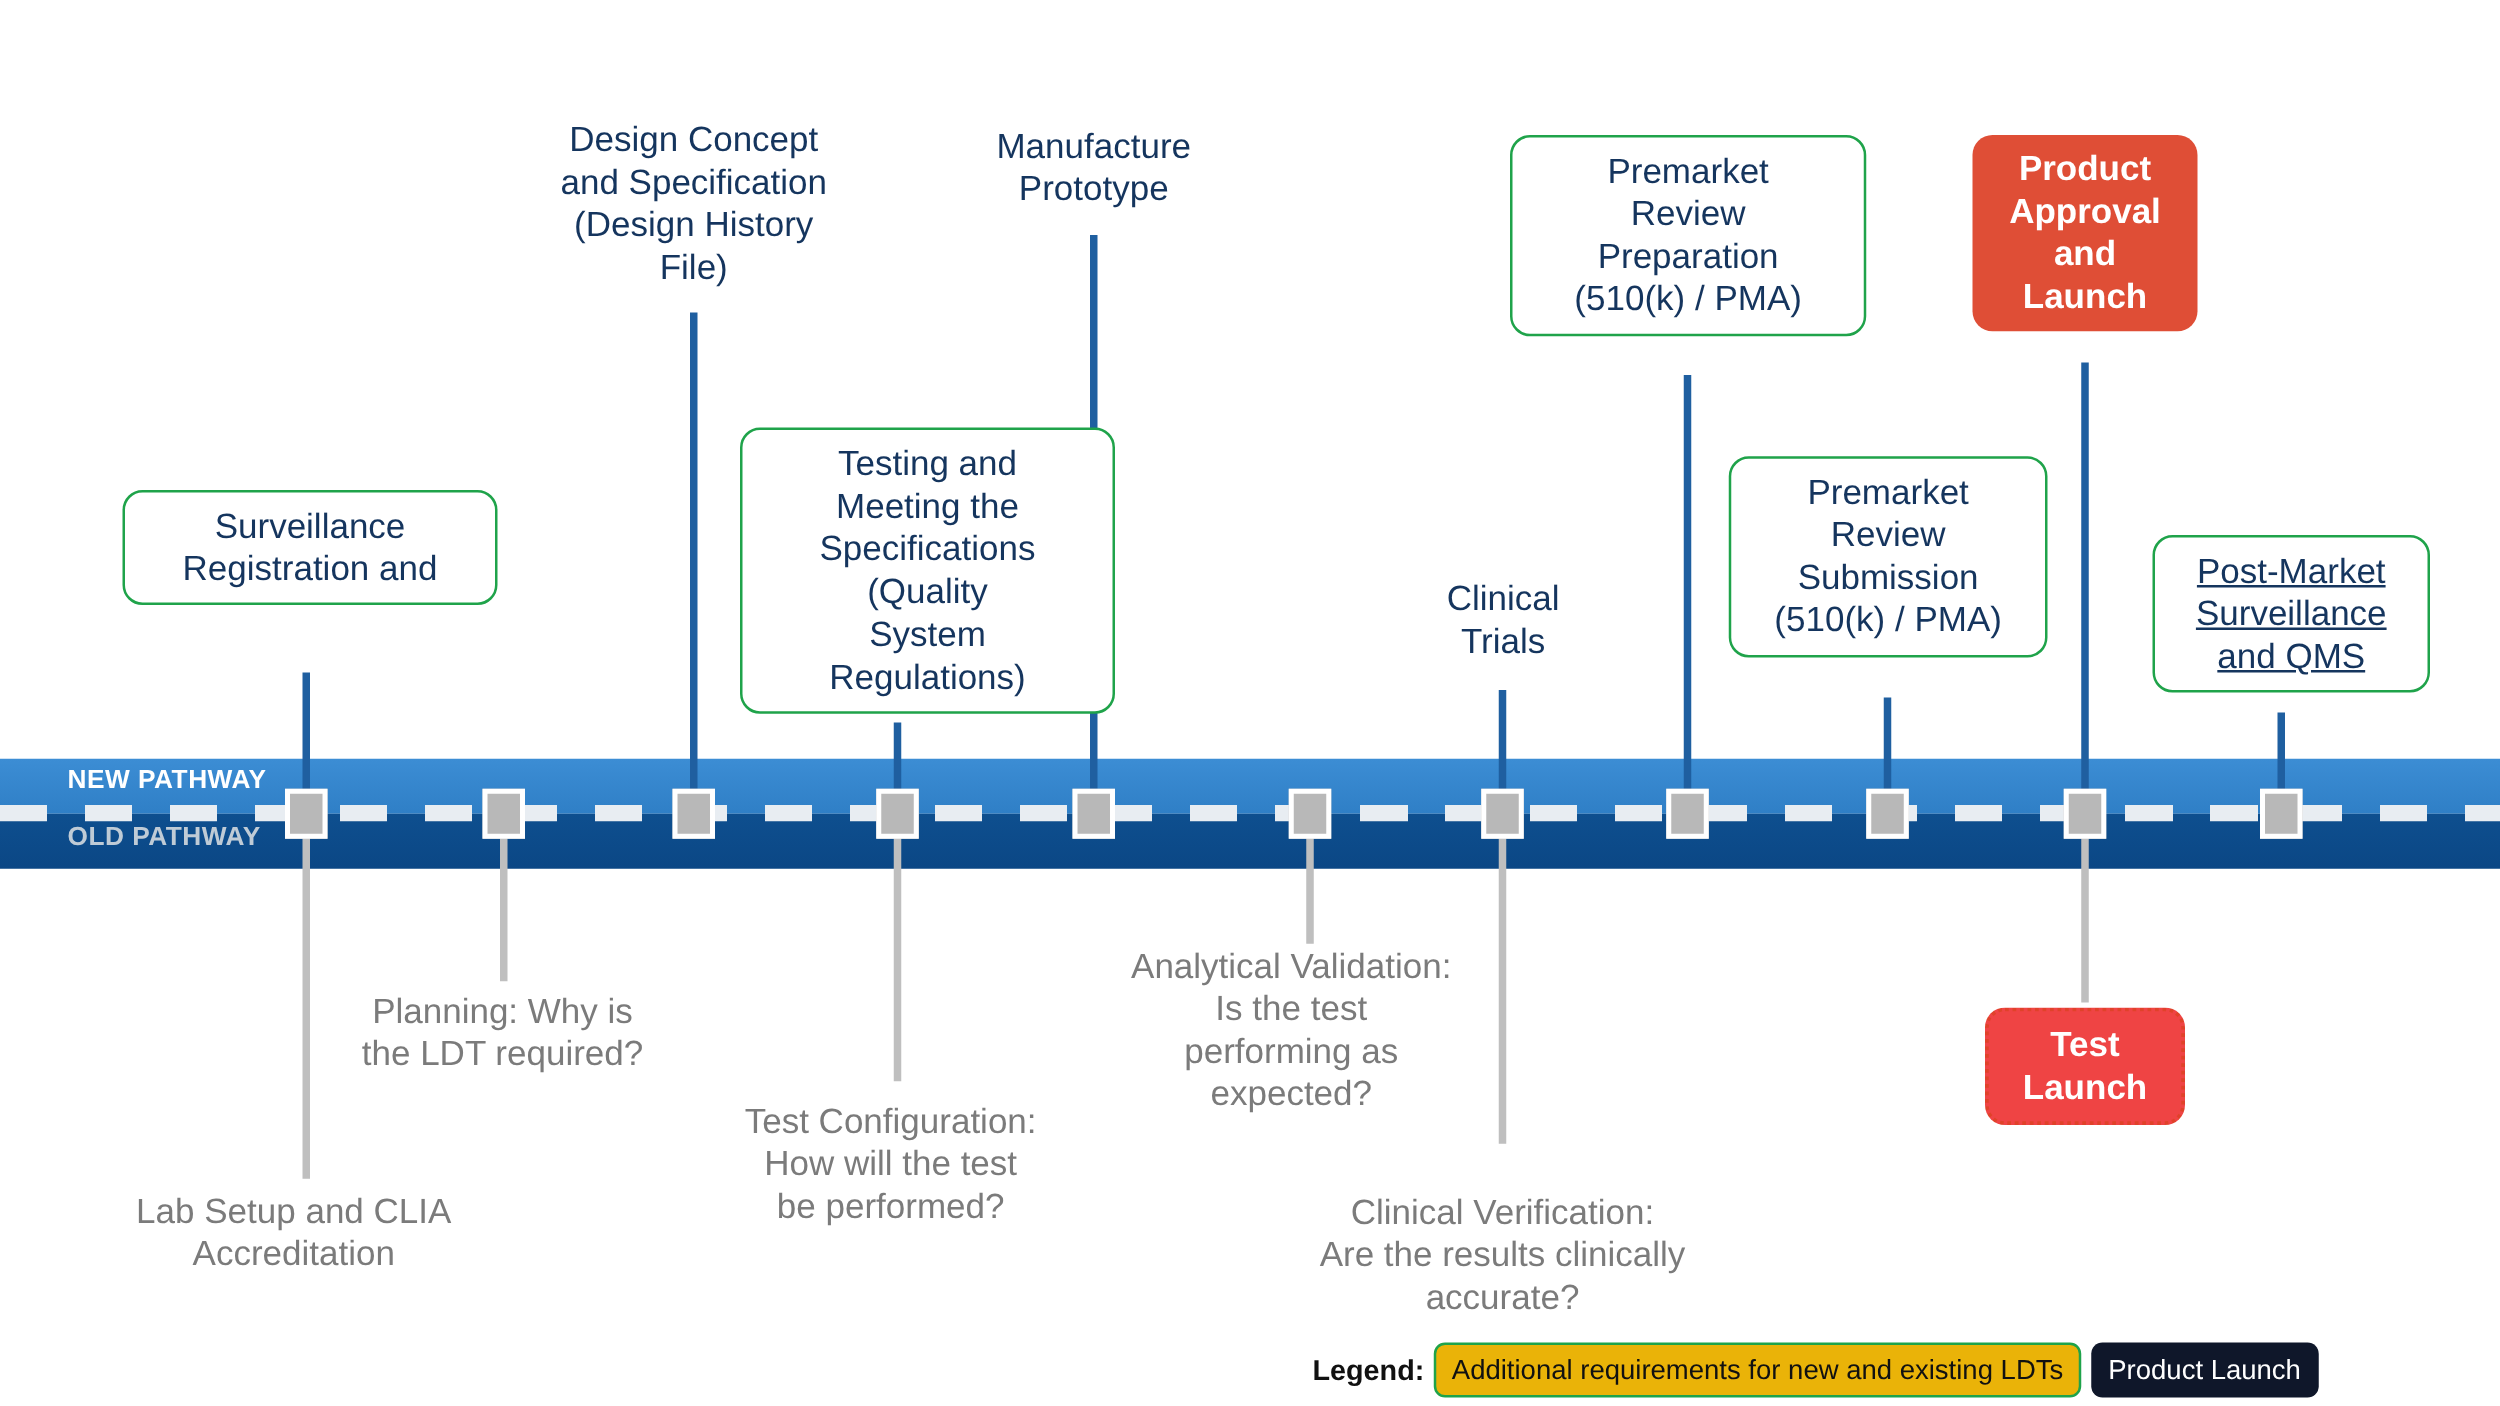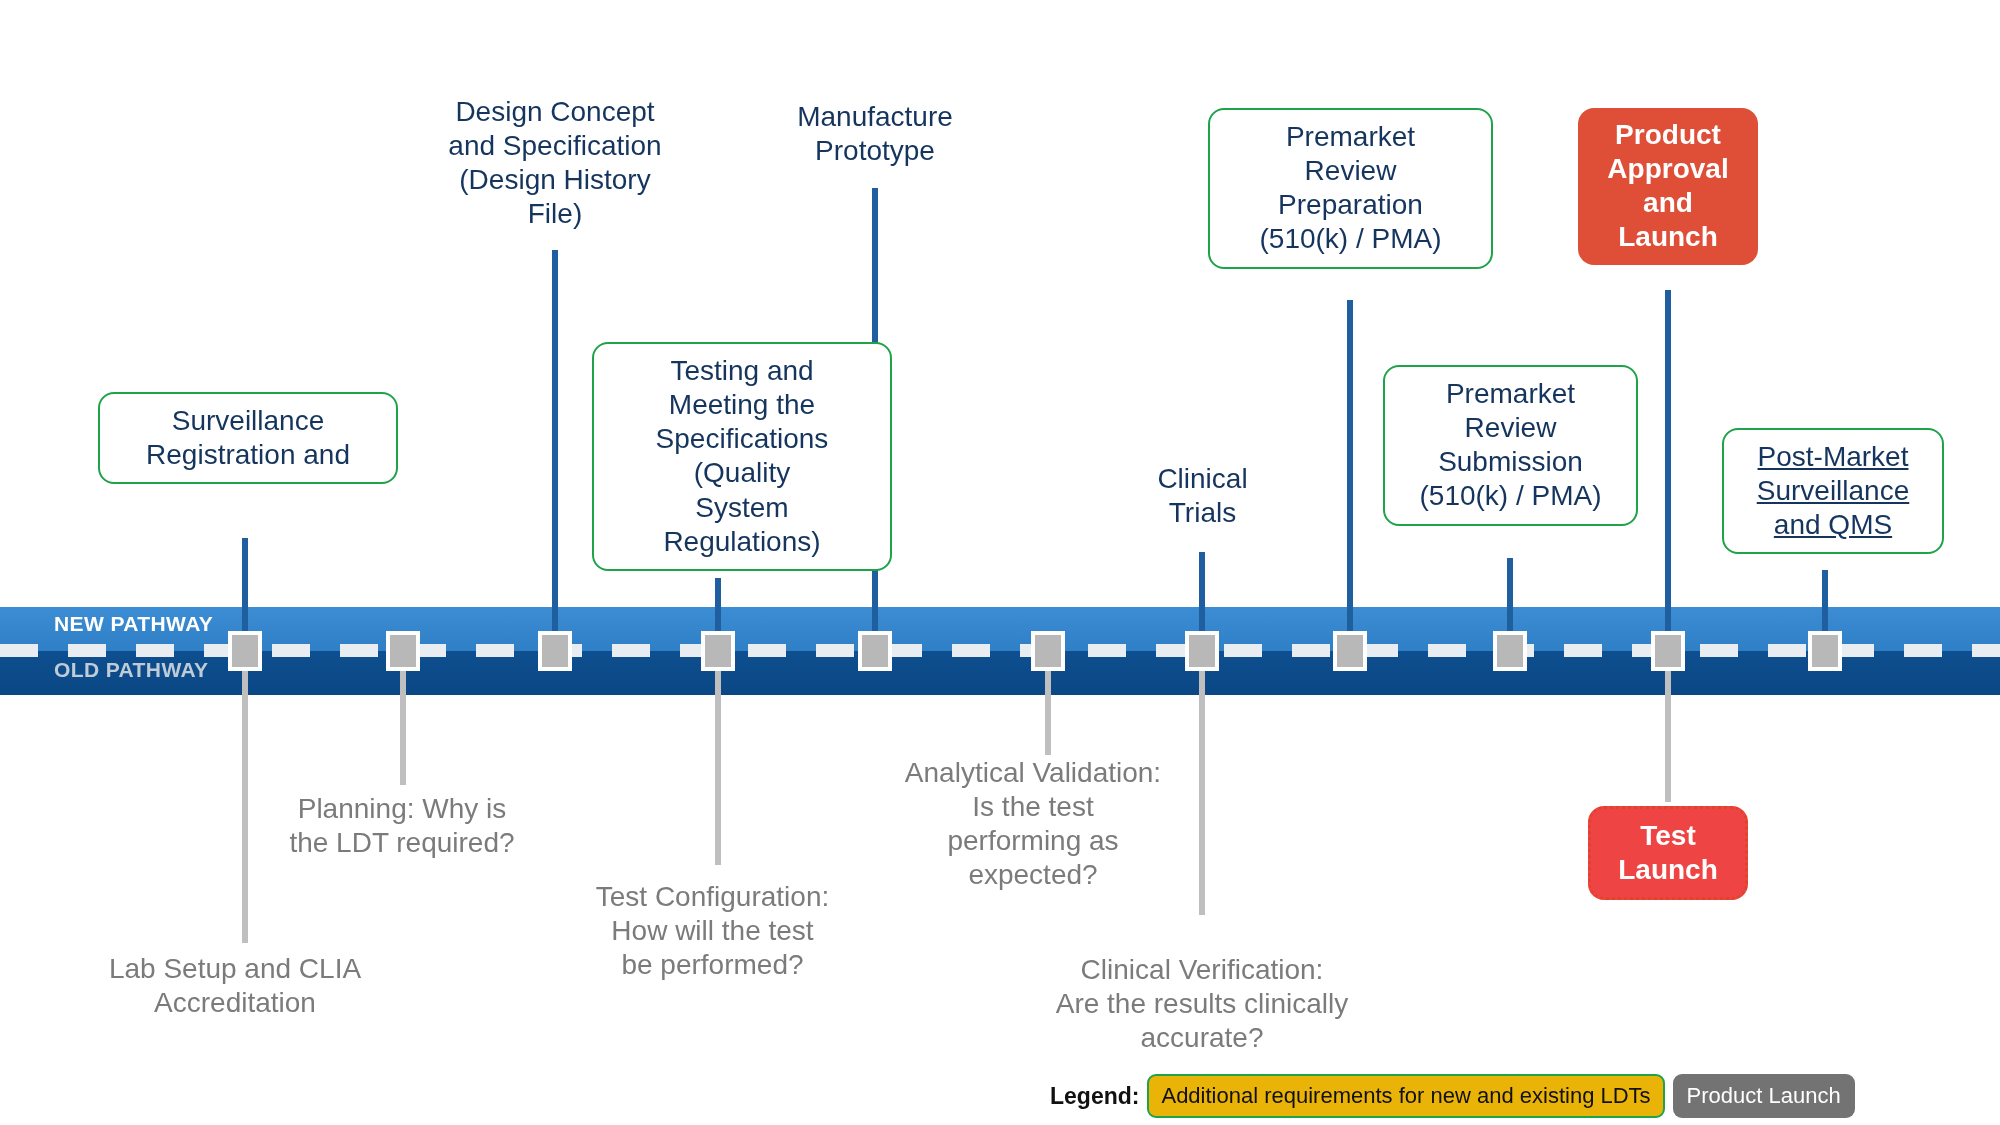--- a/index.html
+++ b/index.html
@@ -156,21 +156,21 @@
   .legend-green {
     border: 2.5px solid #1FA34A;
     border-radius: 9px;
     background: #eab308;
     color: #111111;
     font-size: 22px;
     padding: 7px 12px;
     white-space: nowrap;
   }
   .legend-red {
-    background: #737373;
+    background: #0f172a;
     border-radius: 9px;
     color: #ffffff;
     font-size: 22px;
     padding: 9px 14px;
     white-space: nowrap;
   }
 </style>
 </head>
 <body>
 

